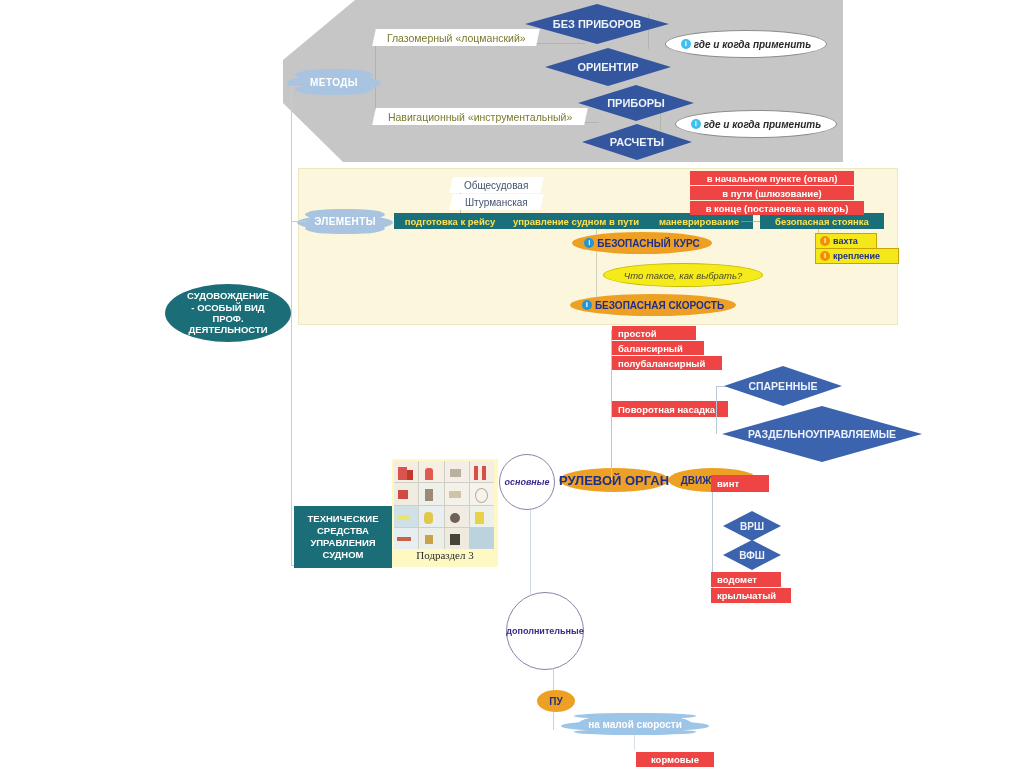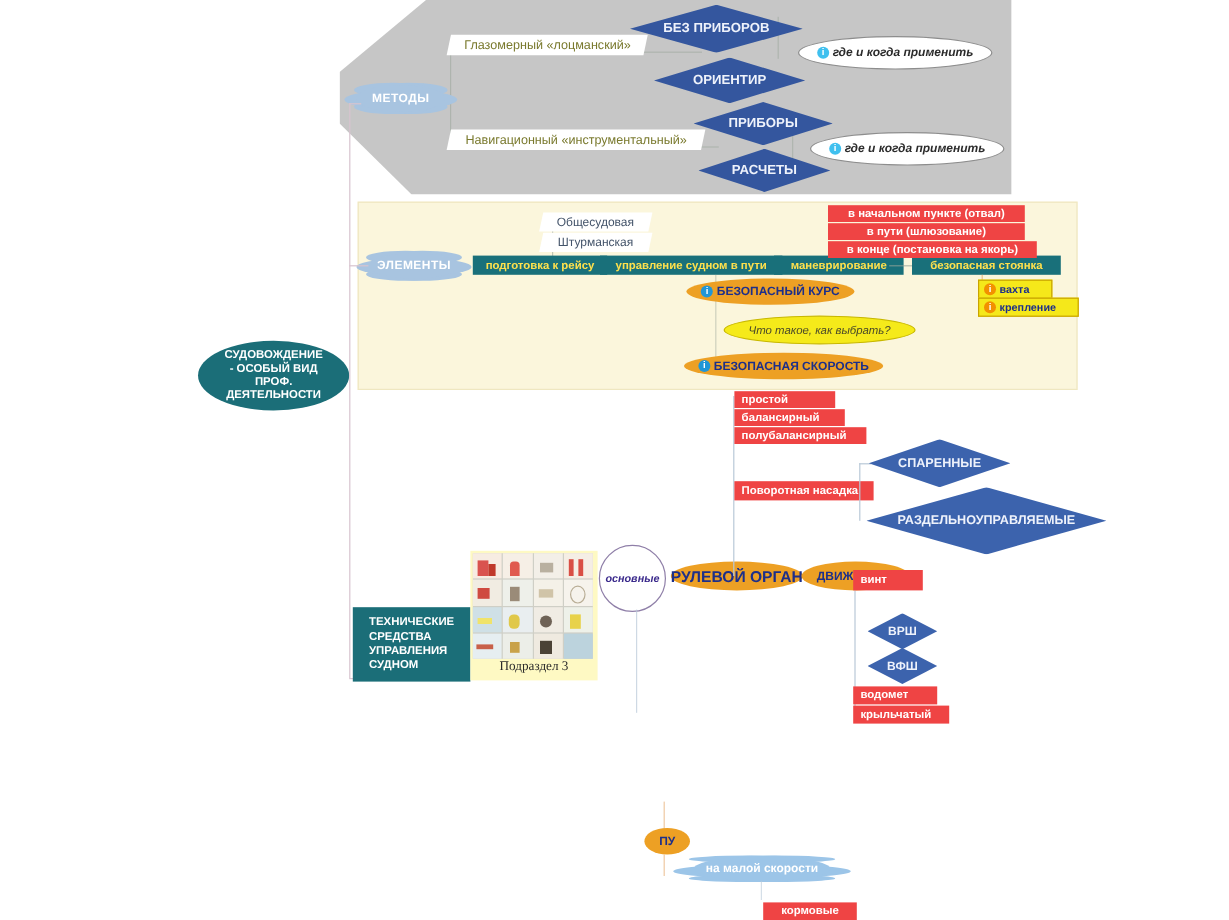--- a/index.html
+++ b/index.html
@@ -138,21 +138,21 @@
     background:#2196d6;color:#ffffff;font-size:8px;line-height:10px;
     text-align:center;margin-right:3px;font-style:normal;font-weight:bold;
     flex:0 0 auto;
   }
   .bullet-y{background:#f29100;}
   .bullet-c{background:#3fc0ef;}
 
   
   .tealblock{
     position:absolute;background:#1b6e78;
-    color:#ffffff;font-weight:bold;
+    color:#ffffff;font-weight:bold;text-align:center;
     display:flex;align-items:center;justify-content:center;
     line-height:1.25;
   }
   .teal-oval{
     position:absolute;background:#1b6e78;
     border-radius:50%;
     color:#ffffff;font-weight:bold;text-align:center;
     display:flex;align-items:center;justify-content:center;
     line-height:1.2;
   }
@@ -359,20 +359,23 @@
         <div style="position:absolute;left:5px;top:6px;width:10px;height:11px;background:#4a4236;"></div>
       </div>
       <div class="thumb-cell" style="background:#bcd3dd;"></div>
     </div>
     <div class="thumb-cap" style="top:90px;font-size:11px;">Подраздел 3</div>
   </div>
 
   <div class="circle-open" style="left:499px;top:454px;width:54px;height:54px;font-size:9px;font-style:italic;">
     <span>основные</span>
   </div>
+  <div class="circle-open" style="left:506px;top:592px;width:76px;height:76px;font-size:9px;">
+    <span>дополнительные</span>
+  </div>
   <div class="vline-b" style="left:530px;top:508px;height:86px;opacity:.7;"></div>
 
   <div class="oval-orange" style="left:559px;top:468px;width:110px;height:24px;font-size:13px;">
     <span>РУЛЕВОЙ ОРГАН</span>
   </div>
   <div class="oval-orange" style="left:668px;top:468px;width:90px;height:24px;font-size:10px;">
     <span>ДВИЖИТЕЛЬ</span>
   </div>
 
   <div class="vline-b" style="left:611px;top:330px;height:150px;"></div>

